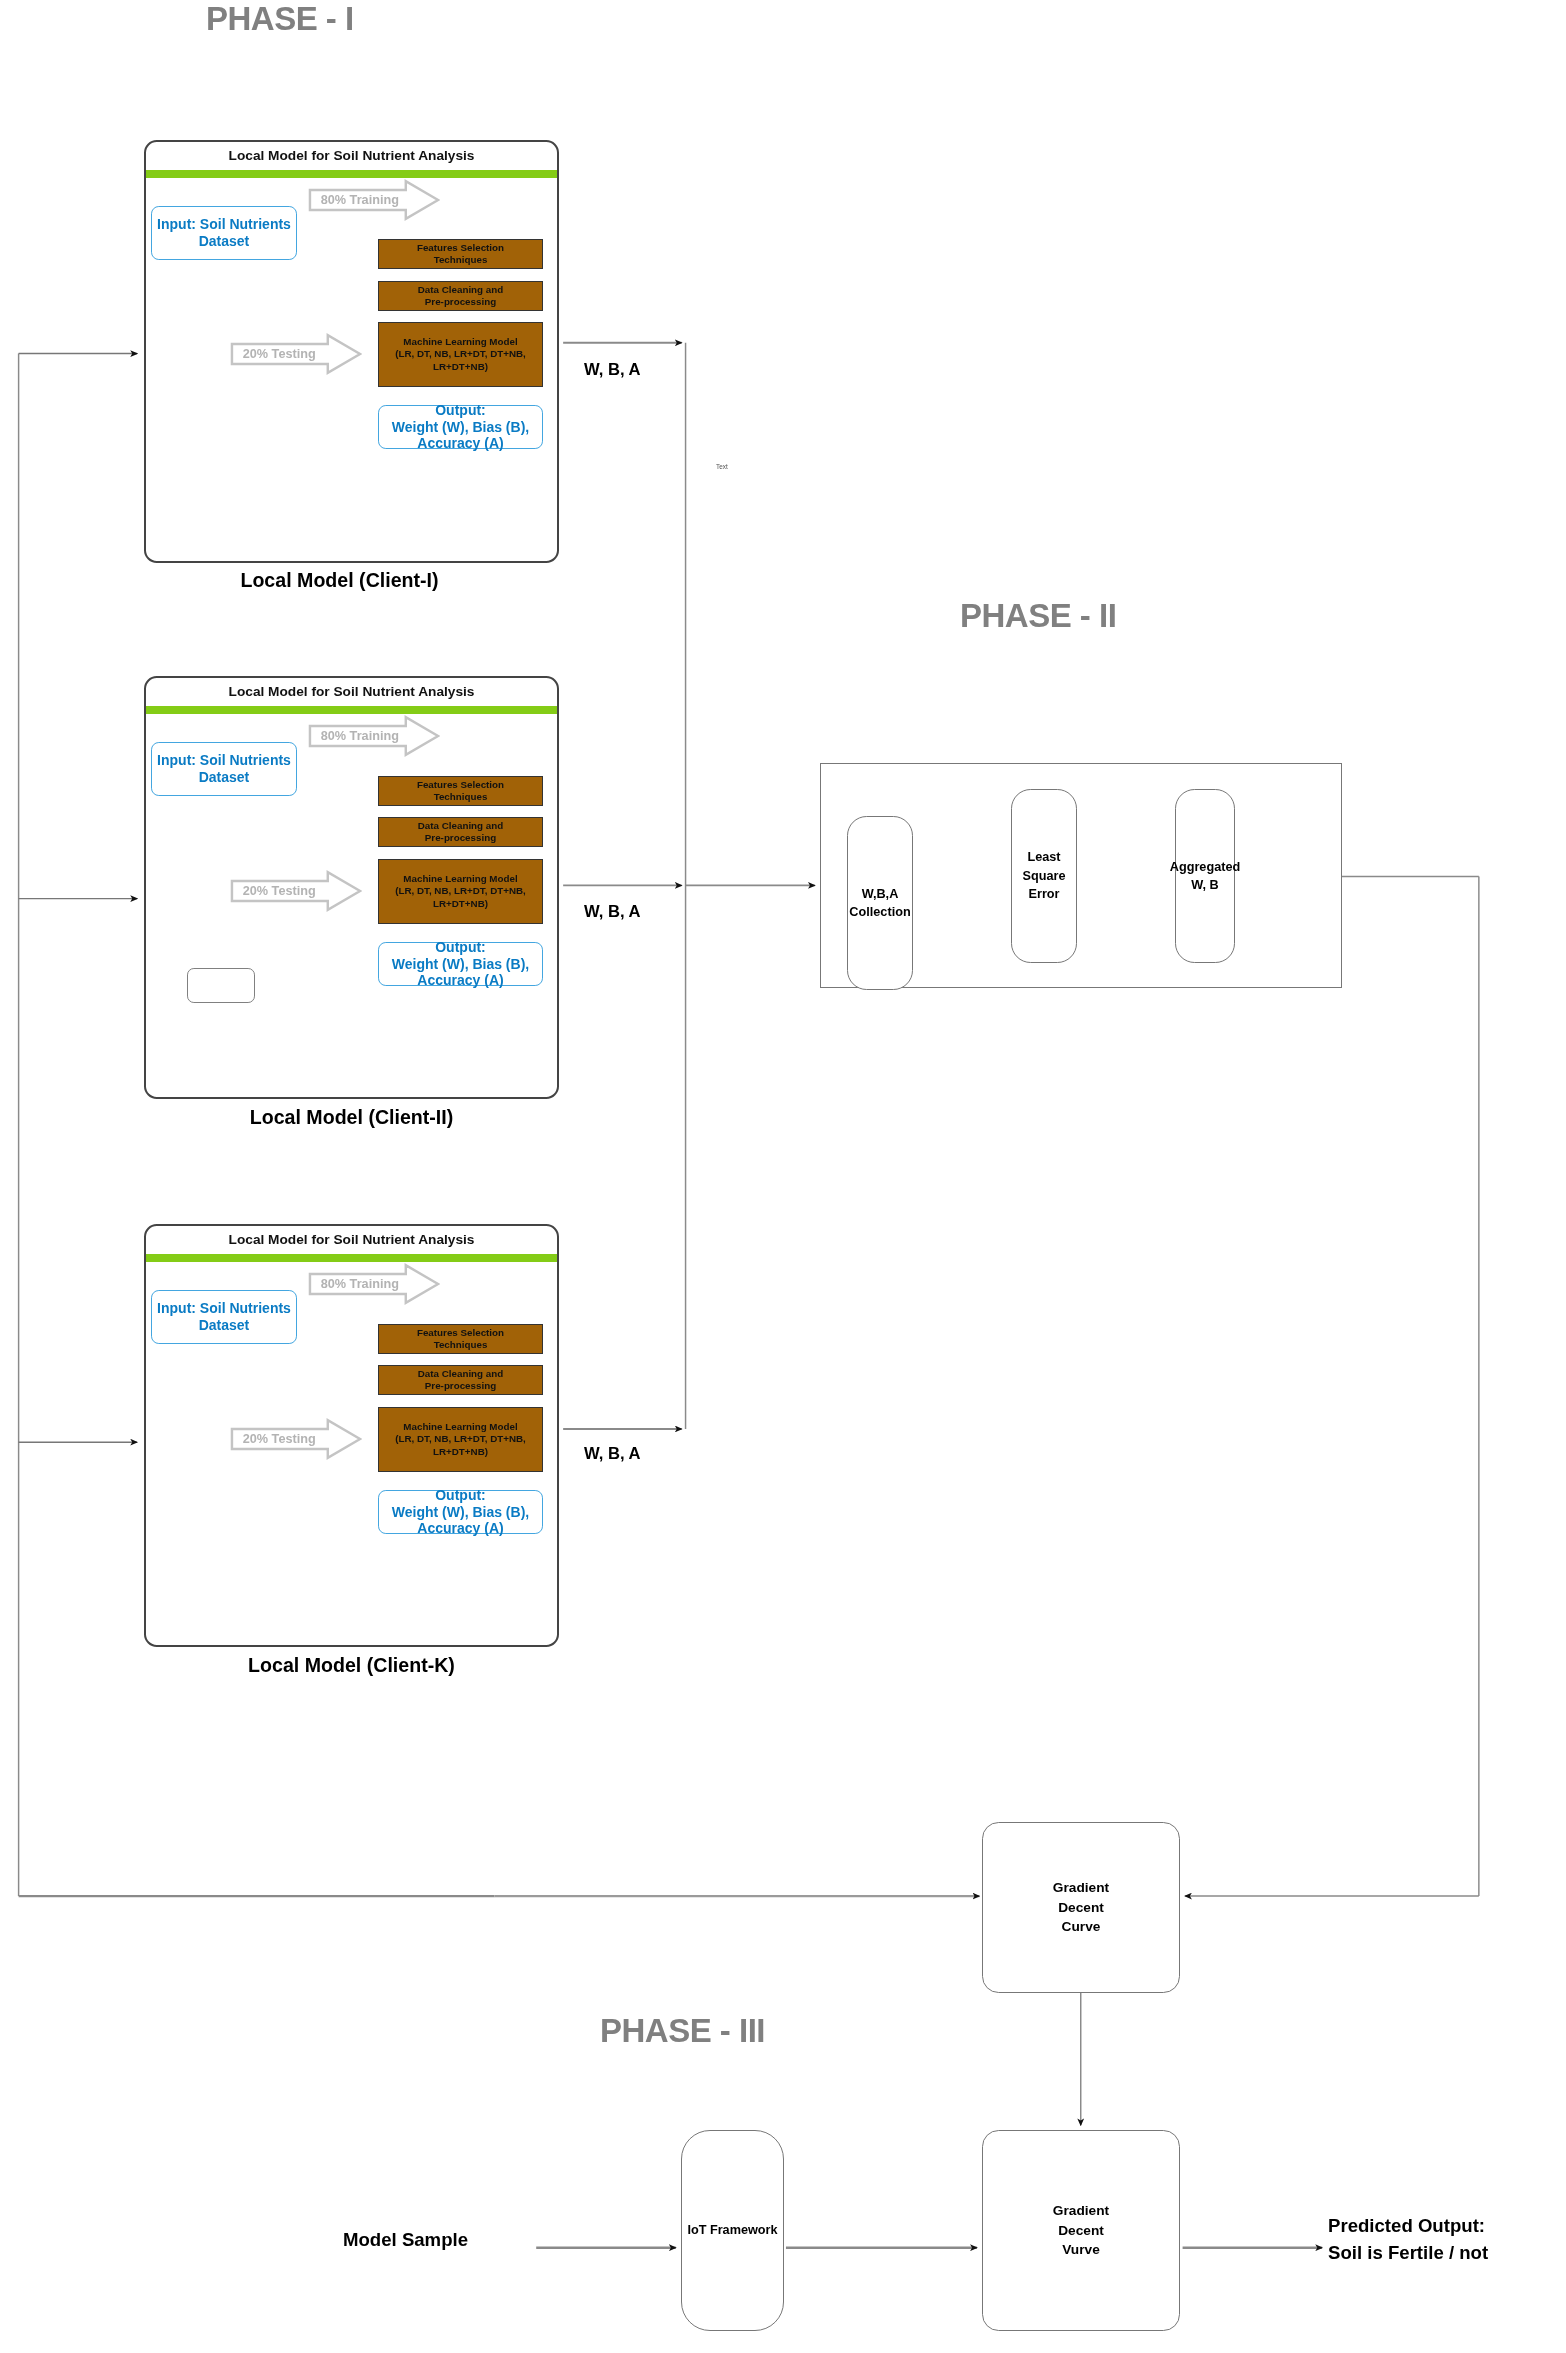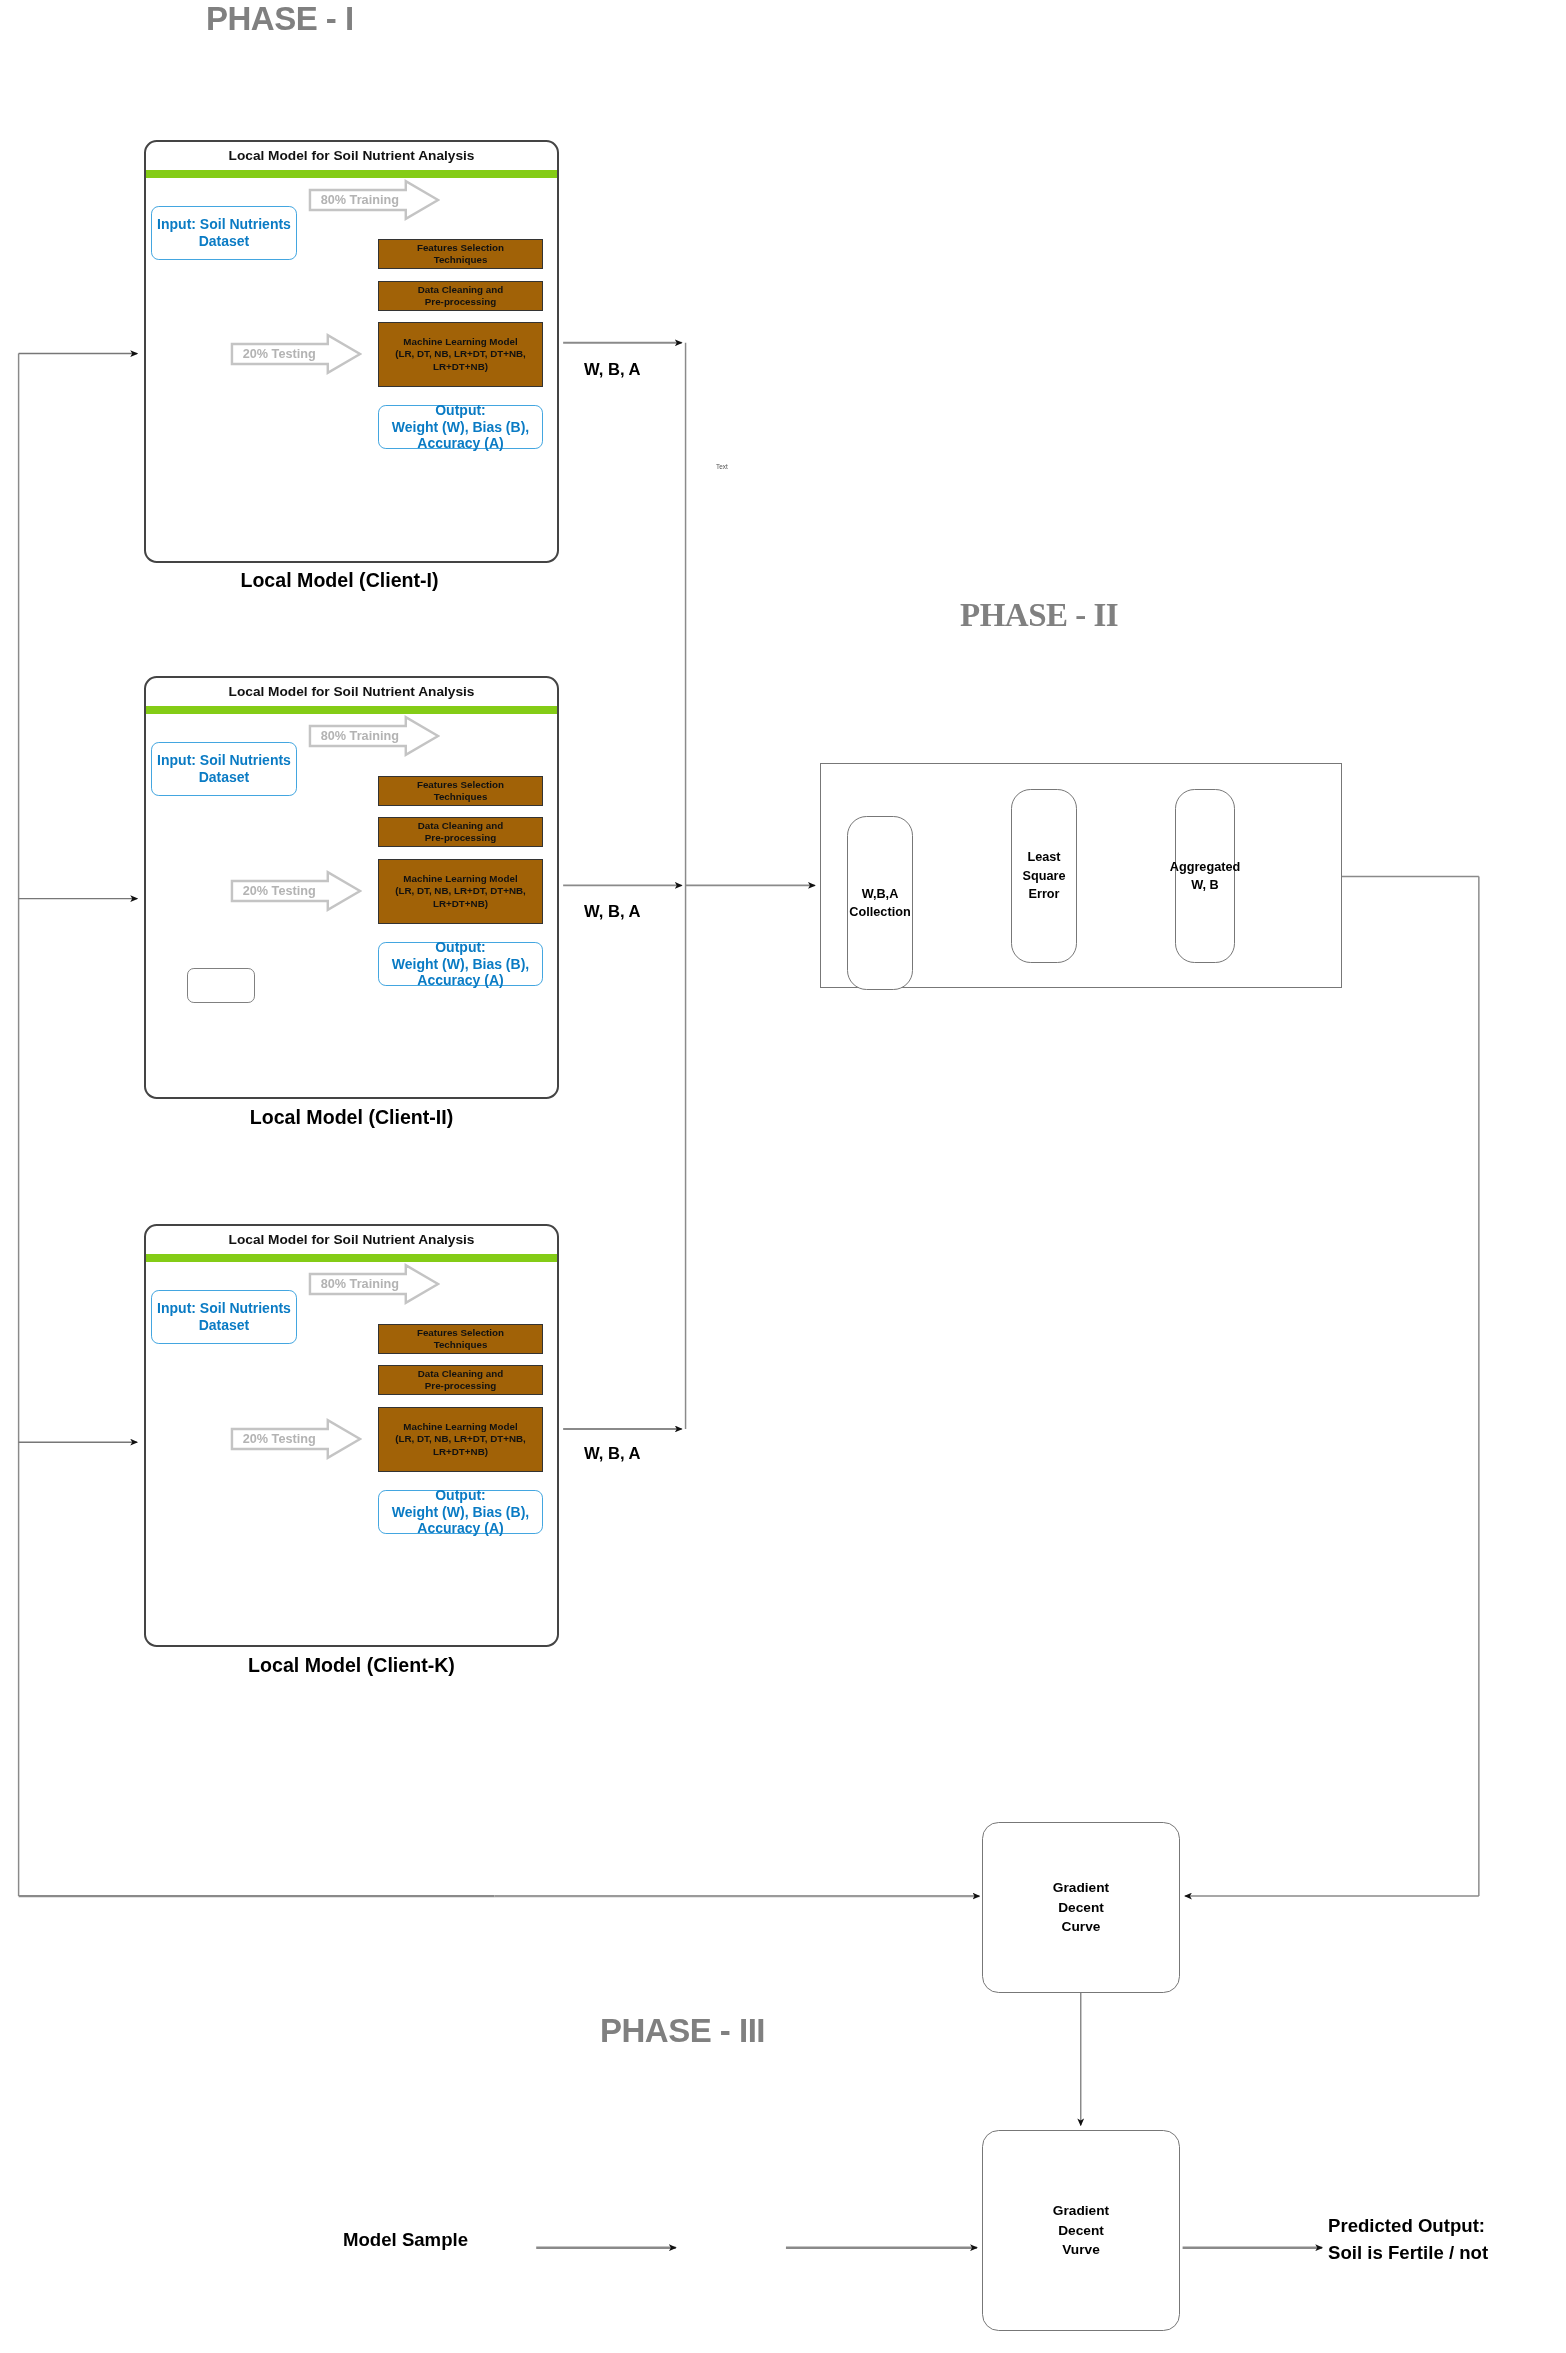--- a/index.html
+++ b/index.html
@@ -241,21 +241,21 @@
     </g>
     <g stroke="#4a4a4a" stroke-width="4" fill="none">
       <path d="M940,2745 L940,2785" marker-end="url(#arrowDark)"></path>
       <path d="M940,2830 L940,2870" marker-end="url(#arrowDark)"></path>
       <path d="M940,2915 L940,2957" marker-end="url(#arrowDark)"></path>
       <path d="M940,3105 L940,3143" marker-end="url(#arrowDark)"></path>
     </g>
   </svg>
 
   <div class="phase-title" style="left:206px;top:0px;font-size:33px;">PHASE - I</div>
-  <div class="phase-title" style="left:960px;top:597px;font-size:33px;font-family:Liberation Serif, serif;">PHASE - II</div>
+  <div class="phase-title" style="left:960px;top:597px;font-size:33px;">PHASE - II</div>
   <div class="phase-title" style="left:600px;top:2012px;font-size:33px;">PHASE - III</div>
 
   <div class="client-card" style="left:144px;top:140px;width:415px;height:423px;">
     <div class="client-card-header">Local Model for Soil Nutrient Analysis</div>
   </div>
 
   <div class="split-arrow" style="left:308px;top:179px;width:132px;height:42px;">
     <svg width="132" height="42" viewBox="0 0 270 85">
       <path d="M4,22 L200,22 L200,4 L266,42.5 L200,81 L200,63 L4,63 Z" fill="#ffffff" stroke="#c4c4c4" stroke-width="5"></path>
     </svg>
@@ -369,20 +369,21 @@
 Error</div>
   <div class="pill-box" style="left:1175px;top:789px;width:60px;height:174px;white-space:pre-line;">Aggregated
 W, B</div>
 
   <div class="stage-box" style="left:982px;top:1822px;width:198px;height:171px;font-size:13.7px;white-space:pre-line;">Gradient
 Decent
 Curve</div>
 
   <div class="plain-label" style="left:343px;top:2227px;font-size:18.6px;">Model Sample</div>
 
+  <div class="stage-box" style="left:681px;top:2130px;width:103px;height:201px;font-size:12.7px;border-radius:29px;white-space:pre-line;">IoT Framework</div>
 
   <div class="stage-box" style="left:982px;top:2130px;width:198px;height:201px;font-size:13.7px;white-space:pre-line;">Gradient
 Decent
 Vurve</div>
 
   <div class="plain-label" style="left:1328px;top:2213px;font-size:18.6px;white-space:pre-line;">Predicted Output:
 Soil is Fertile / not</div>
 
 </div>
 

